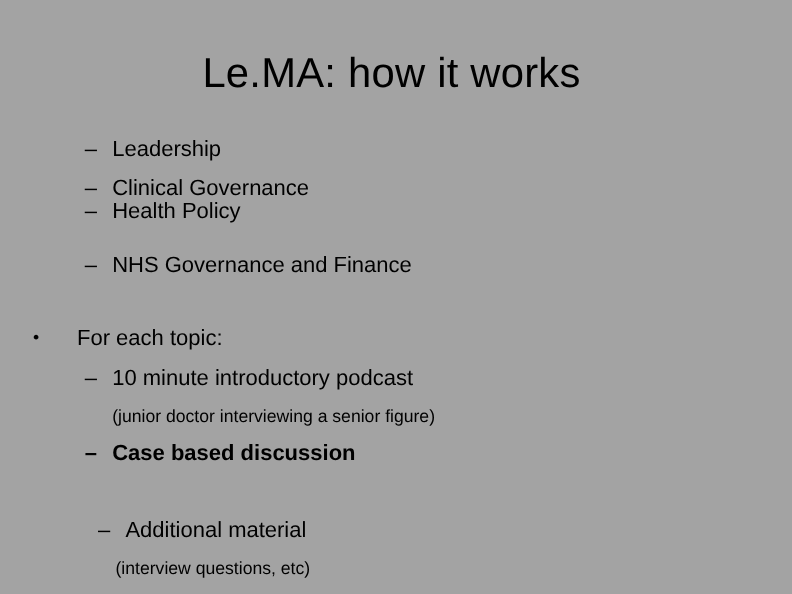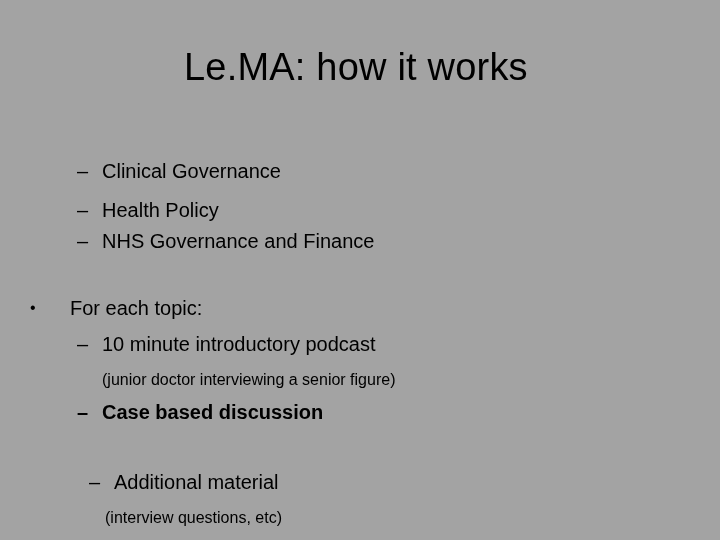--- a/index.html
+++ b/index.html
@@ -63,24 +63,27 @@
     }
   </style>
 </head>
 <body>
 
 <div class="slide">
 
   <div class="title">Le.MA: how it works</div>
 
 
+  <div class="l2" style="top:124px;">
+    <span class="dash">–</span><span>Leadership</span>
+  </div>
   <div class="l2" style="top:159px;">
     <span class="dash">–</span><span>Clinical Governance</span>
   </div>
-  <div class="l2" style="top:198px;">
+  <div class="l2" style="top:180px;">
     <span class="dash">–</span><span>Health Policy</span>
   </div>
   <div class="l2" style="top:229px;">
     <span class="dash">–</span><span>NHS Governance and Finance</span>
   </div>
 
   <div class="l1" style="top:296px;">
     <span class="bullet">•</span><span>For each topic:</span>
   </div>
 

